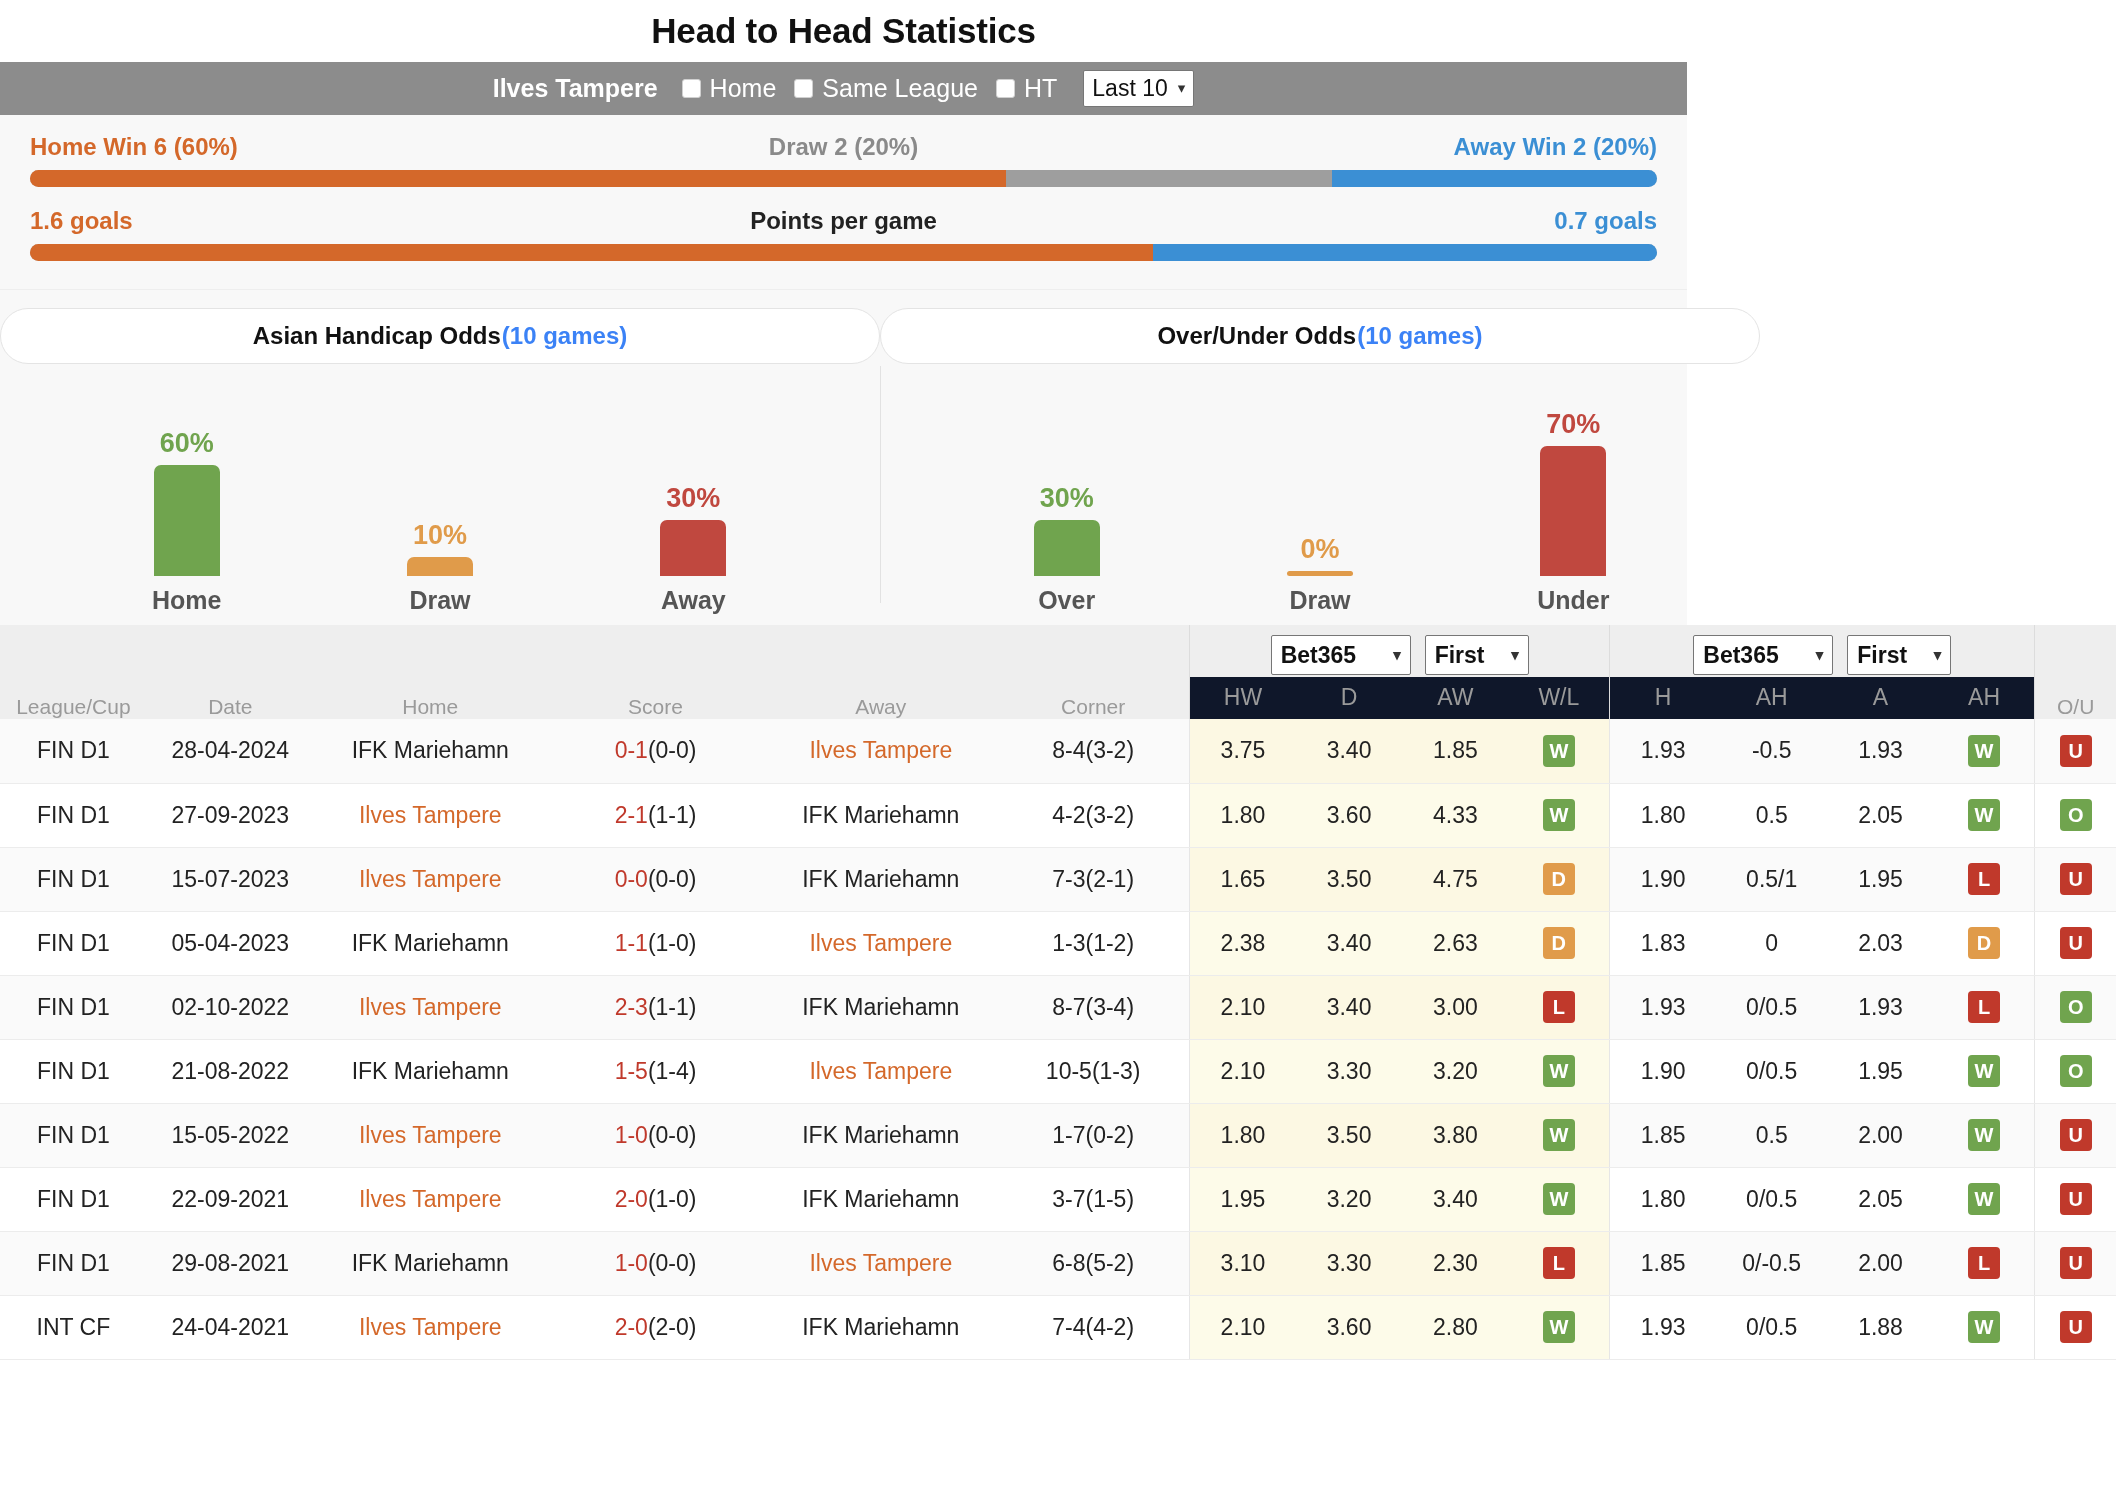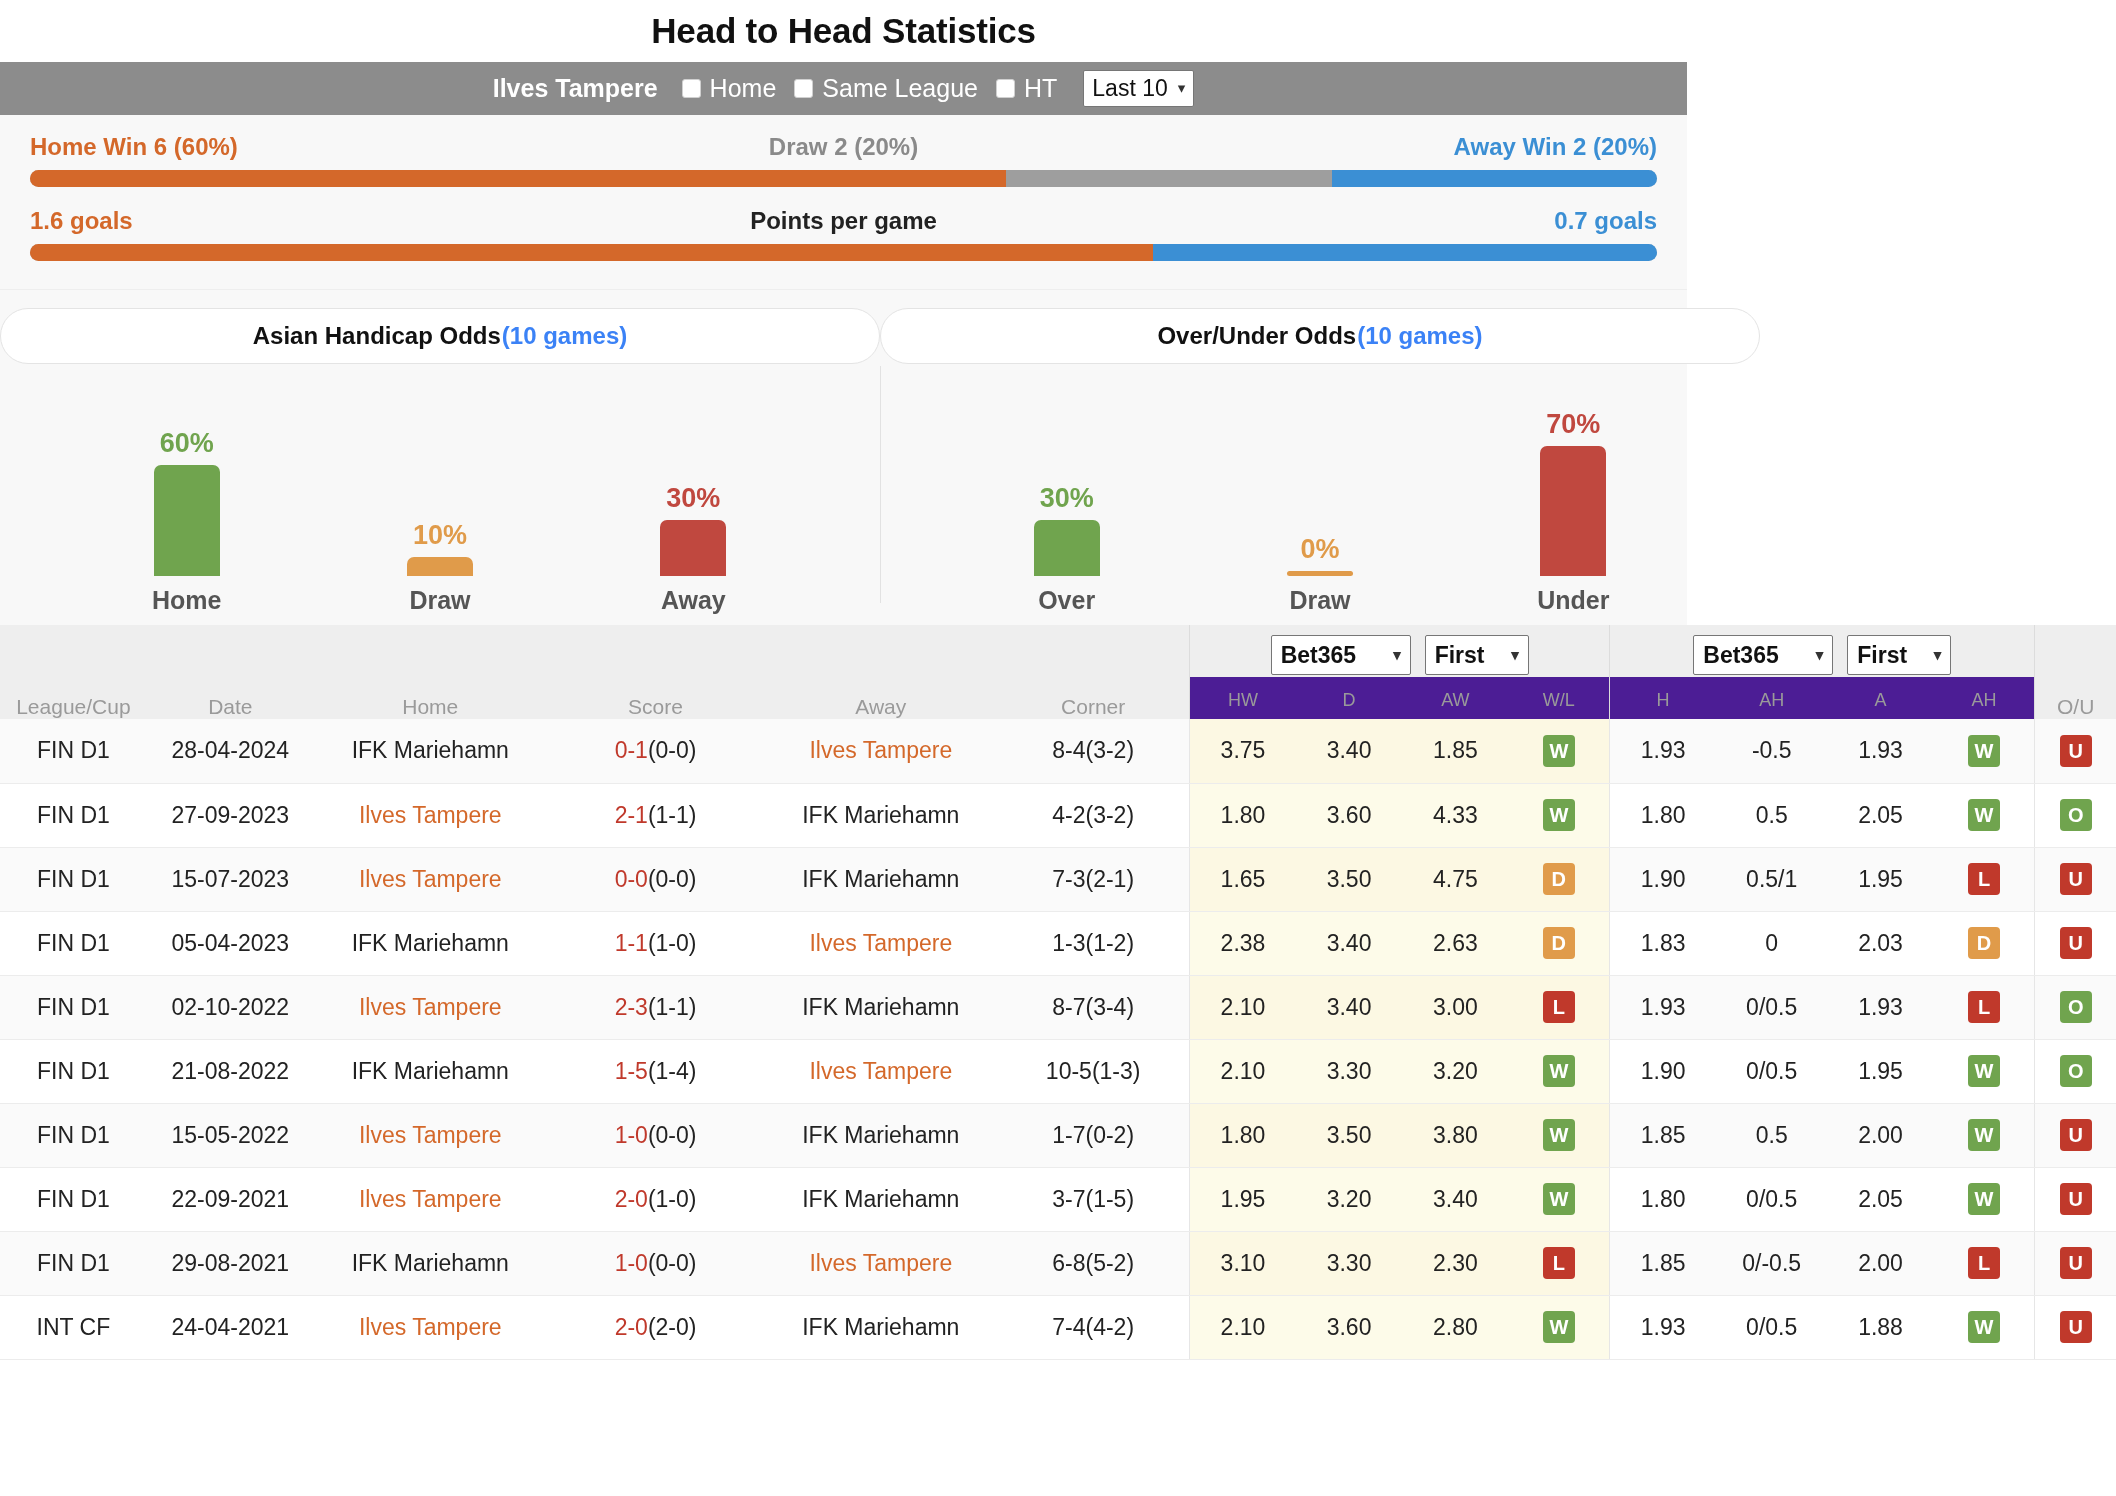--- a/index.html
+++ b/index.html
@@ -162,24 +162,24 @@
     border-collapse: collapse;
     font-size: 23px;
   }
   table.h2h thead tr.group-row th {
     background: #eeeeee;
     padding: 0;
     height: 52px;
     vertical-align: bottom;
   }
   table.h2h thead tr.sub-row th {
-    background: #4c1d95;
+    background: #0f172a;
     color: #9a9a9a;
     font-weight: normal;
-    font-size: 18px;
+    font-size: 23px;
     height: 42px;
     padding-bottom: 8px;
     vertical-align: bottom;
   }
   .left-head {
     background: #eeeeee;
     color: #9a9a9a;
     font-weight: normal;
     font-size: 21px;
     vertical-align: middle;

